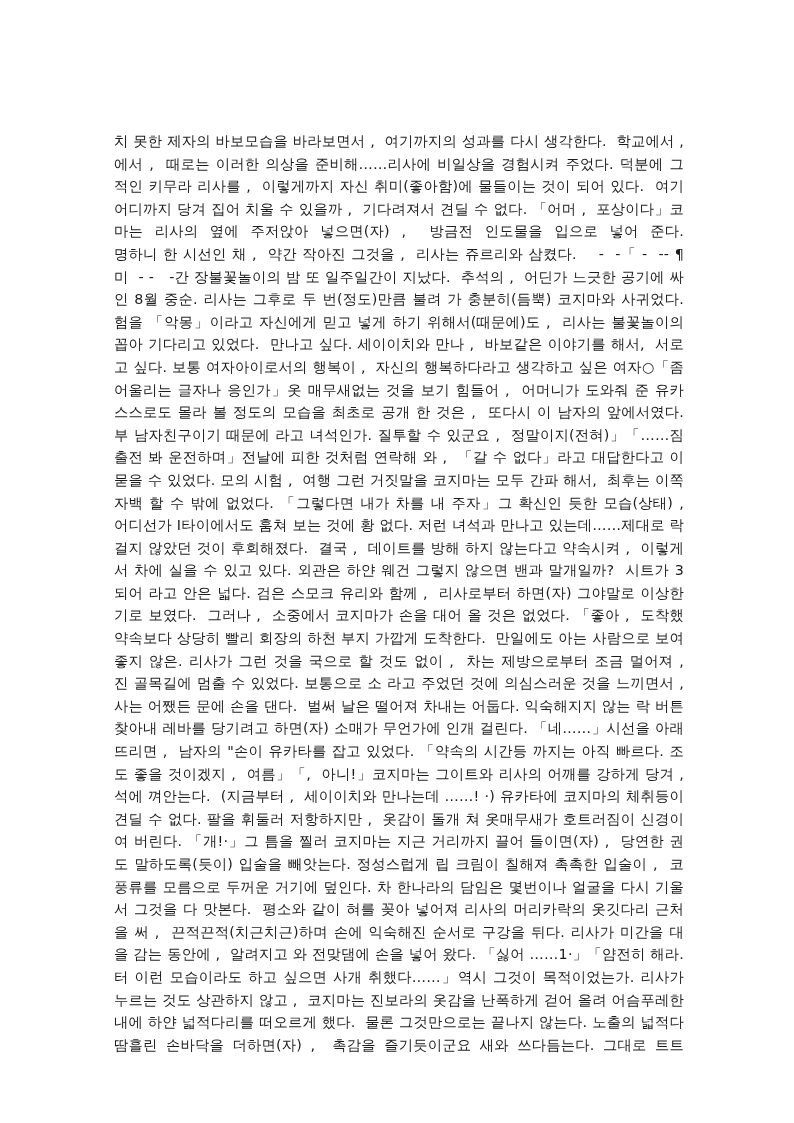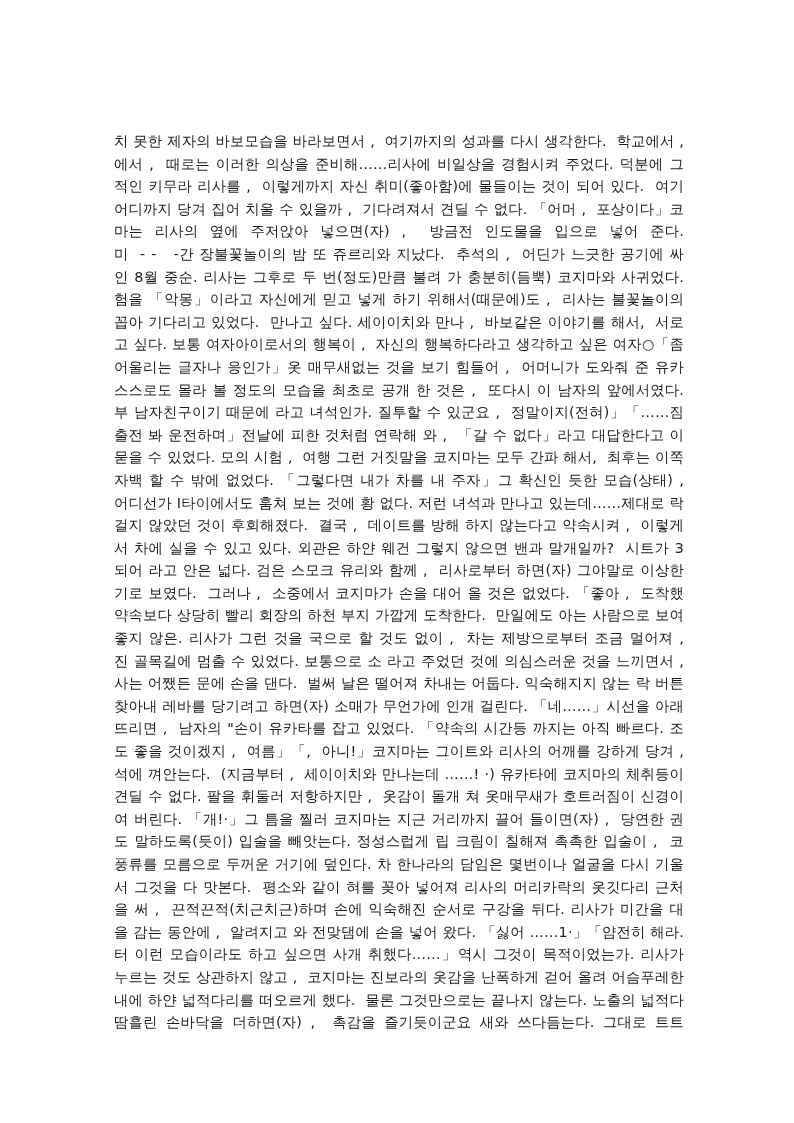--- a/index.html
+++ b/index.html
@@ -36,21 +36,22 @@
 </head>
 <body>
 
 <div class="page">
   <div class="text-block">
       <div class="text-line">치 못한 제자의 바보모습을 바라보면서 ,  여기까지의 성과를 다시 생각한다.  학교에서 ,  집</div>
       <div class="text-line">에서 ,  때로는 이러한 의상을 준비해……리사에 비일상을 경험시켜 주었다. 덕분에 그 반항</div>
       <div class="text-line">적인 키무라 리사를 ,  이렇게까지 자신 취미(좋아함)에 물들이는 것이 되어 있다.  여기에서</div>
       <div class="text-line">어디까지 당겨 집어 치울 수 있을까 ,  기다려져서 견딜 수 없다. 「어머 ,  포상이다」코지</div>
       <div class="text-line">마는 리사의 옆에 주저앉아 넣으면(자) ,  방금전 인도물을 입으로 넣어 준다. 「………………」</div>
-      <div class="text-line">미  - -   -간 장불꽃놀이의 밤 또 쥬르리와 지났다.  추석의 ,  어딘가 느긋한 공기에 싸</div>
+      <div class="text-line">명하니 한 시선인 채 ,  약간 작아진 그것을 ,  리사는 쥬르리와 삼켰다.    -  -「 -  -- ¶</div>
+      <div class="text-line">미  - -   -간 장불꽃놀이의 밤 또 일주일간이 지났다.  추석의 ,  어딘가 느긋한 공기에 싸</div>
       <div class="text-line">인 8월 중순. 리사는 그후로 두 번(정도)만큼 불려 가 충분히(듬뿍) 코지마와 사귀었다. 그 경</div>
       <div class="text-line">험을 「악몽」이라고 자신에게 믿고 넣게 하기 위해서(때문에)도 ,  리사는 불꽃놀이의 날을 손</div>
       <div class="text-line">꼽아 기다리고 있었다.  만나고 싶다. 세이이치와 만나 ,  바보같은 이야기를 해서,  서로 웃</div>
       <div class="text-line">고 싶다. 보통 여자아이로서의 행복이 ,  자신의 행복하다라고 생각하고 싶은 여자○「좀처럼</div>
       <div class="text-line">어울리는 글자나 응인가」옷 매무새없는 것을 보기 힘들어 ,  어머니가 도와줘 준 유카타. 그</div>
       <div class="text-line">스스로도 몰라 볼 정도의 모습을 최초로 공개 한 것은 ,  또다시 이 남자의 앞에서였다. 「전</div>
       <div class="text-line">부 남자친구이기 때문에 라고 녀석인가. 질투할 수 있군요 ,  정말이지(전혀)」「……짐승 J연</div>
       <div class="text-line">출전 봐 운전하며」전날에 피한 것처럼 연락해 와 ,  「갈 수 없다」라고 대답한다고 이유를 캐</div>
       <div class="text-line">묻을 수 있었다. 모의 시험 ,  여행 그런 거짓말을 코지마는 모두 간파 해서,  최후는 이쪽이</div>
       <div class="text-line">자백 할 수 밖에 없었다. 「그렇다면 내가 차를 내 주자」그 확신인 듯한 모습(상태) ,  반드시</div>

